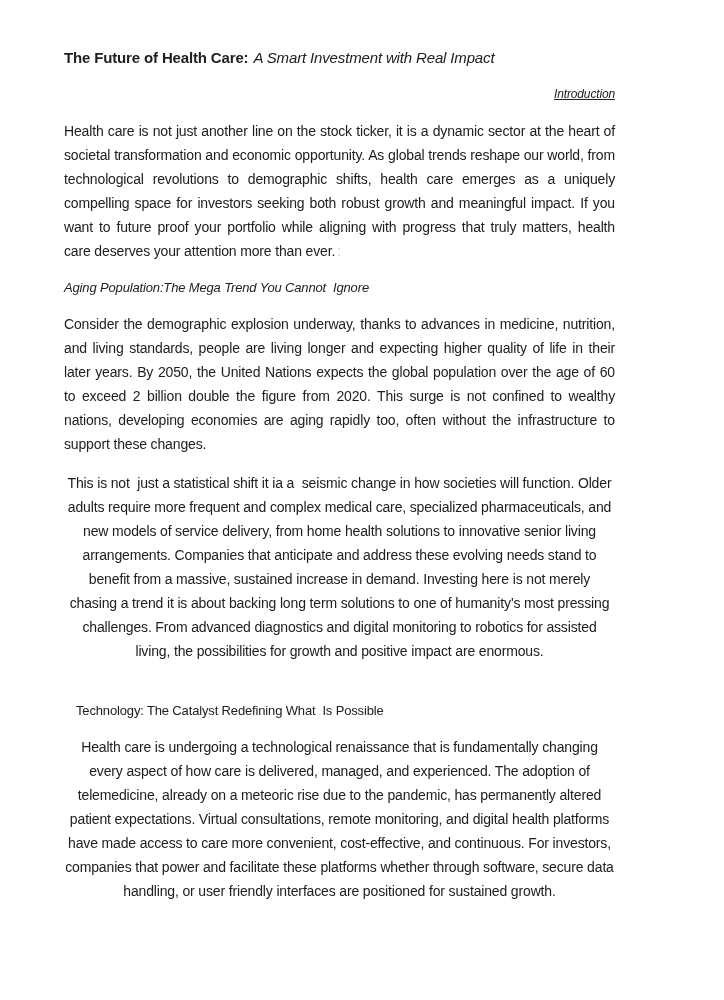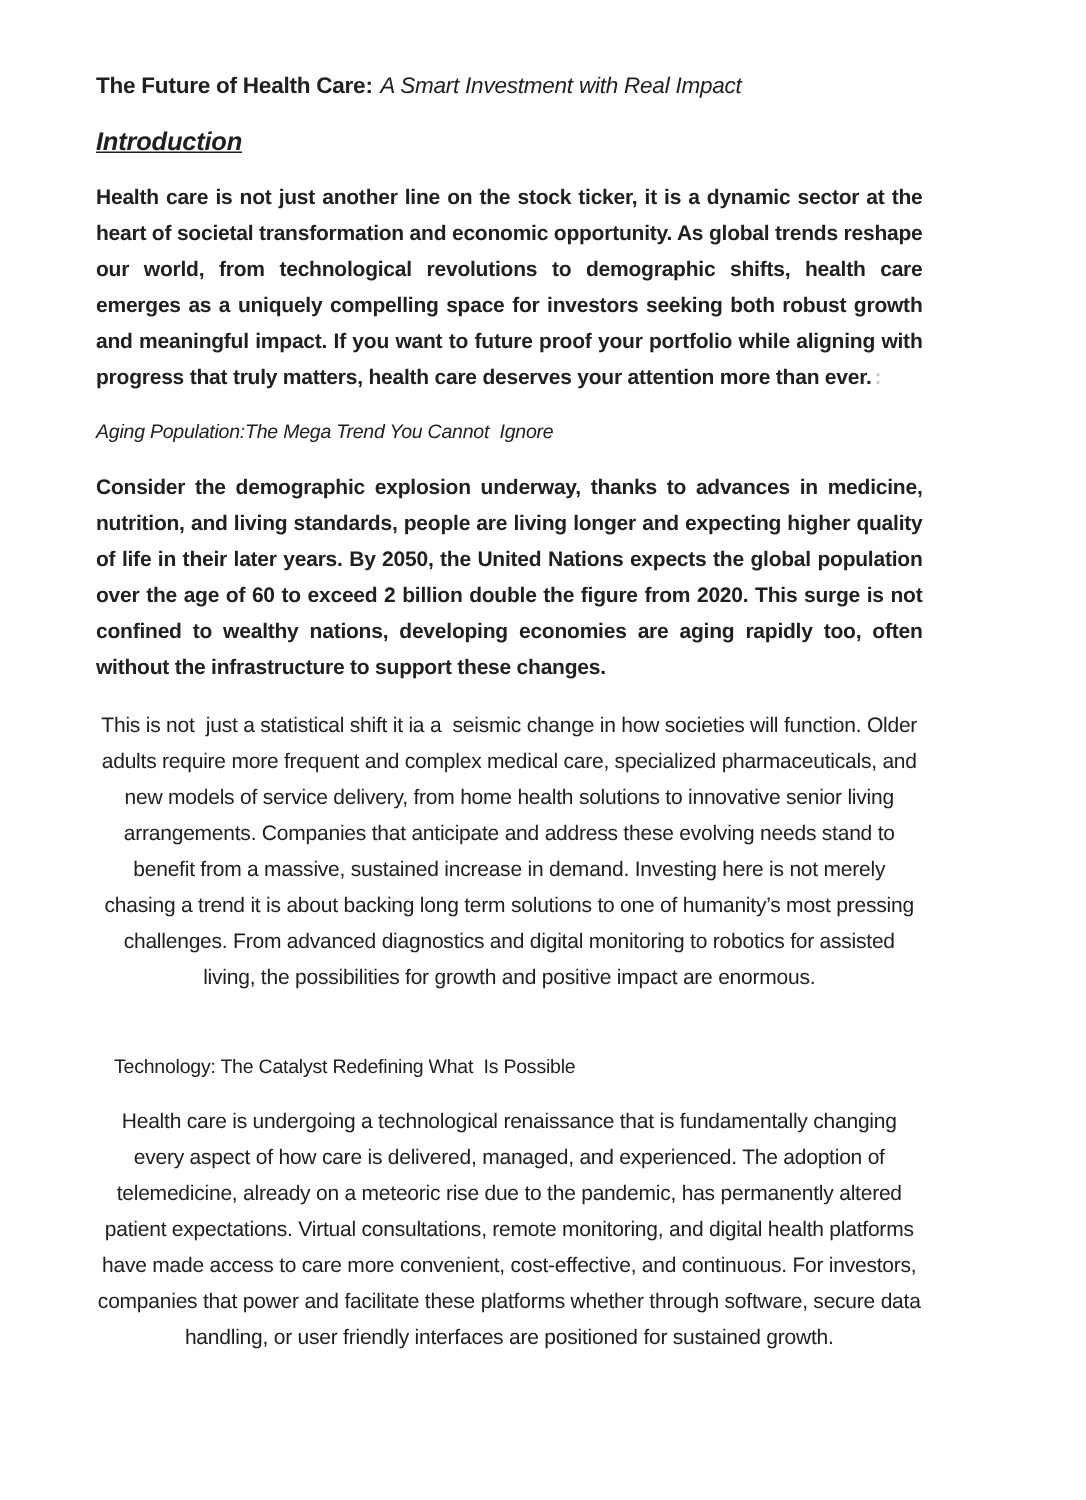--- a/index.html
+++ b/index.html
@@ -29,36 +29,36 @@
     font-style: normal;
     margin: 0 0 17px 0;
     white-space: pre-wrap;
   }
   .doc-title .title-italic {
     font-weight: normal;
     font-style: italic;
     margin-left: 5px;
   }
   .h-intro {
-    font-size: 17px;
+    font-size: 12px;
     line-height: 19px;
-    font-weight: bold;
+    font-weight: normal;
     font-style: italic;
     text-decoration: underline;
     margin: 0 0 15px 0;
+    text-align: right;
   }
   p.body {
     font-size: 14px;
     line-height: 24px;
     margin: 0 0 15px 0;
     white-space: pre-wrap;
   }
   p.justified {
     text-align: justify;
-    font-weight: bold;
   }
   p.left {
     text-align: center;
   }
   .h-section {
     font-size: 13px;
     line-height: 19px;
     font-weight: normal;
     margin: 0 0 15px 0;
     white-space: pre-wrap;

